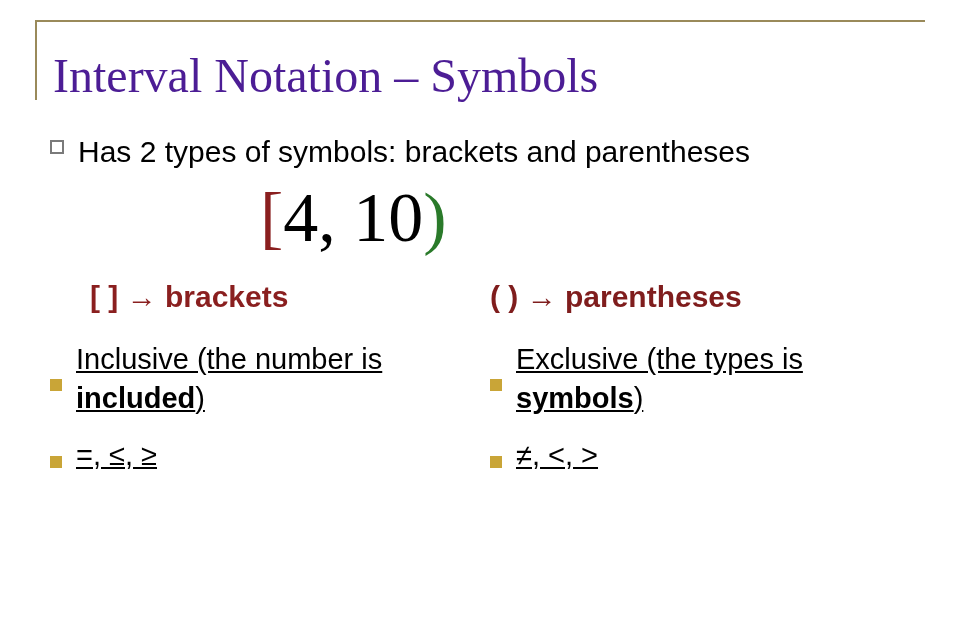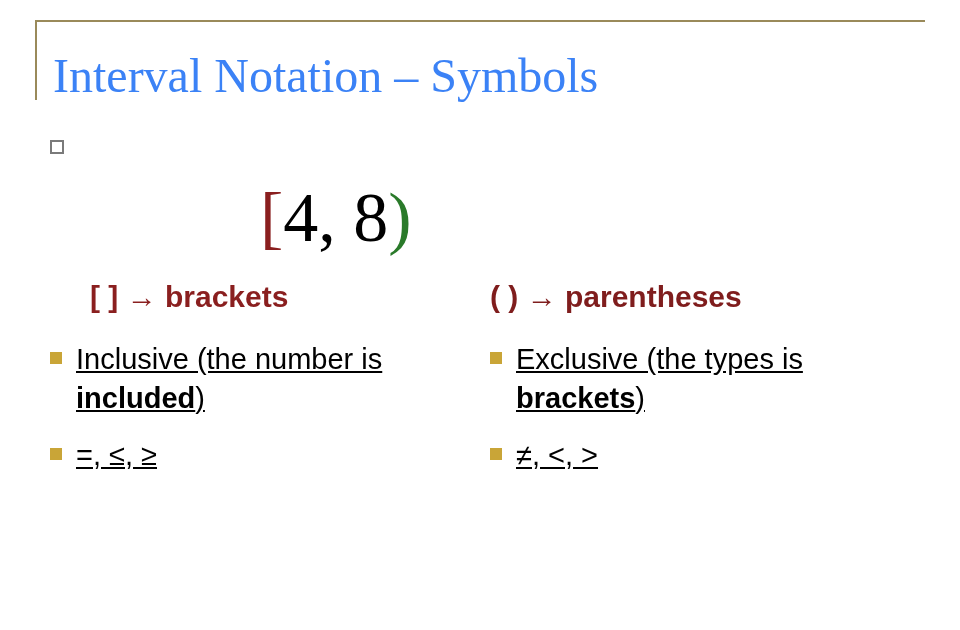--- a/index.html
+++ b/index.html
@@ -32,21 +32,21 @@
       border-left: 2px solid #9a8a5a;
       position: absolute;
       top: 0;
       left: 0;
       height: 80px;
     }
     .title {
       font-family: Georgia, 'Times New Roman', serif;
       font-weight: normal;
       font-size: 48px;
-      color: #3b82f6;
+      color: #4c1d95;
       padding: 28px 0 0 18px;
     }
     .content {
       position: absolute;
       top: 130px;
       left: 50px;
       right: 50px;
     }
     .bullet-main {
       display: flex;
@@ -114,21 +114,21 @@
     .col {
       width: 50%;
       padding-right: 10px;
     }
     .col-right {
       padding-left: 10px;
       padding-right: 0;
     }
     .sub-bullet {
       display: flex;
-      align-items: flex-start;
+      align-items: center;
       margin-bottom: 18px;
     }
     .sq-icon {
       width: 12px;
       height: 12px;
       background: #c9a537;
       margin-top: 12px;
       margin-right: 14px;
       flex-shrink: 0;
     }
@@ -148,24 +148,25 @@
 <div class="title-container">
   <div class="title-rule-top"></div>
   <div class="title-rule-left"></div>
   <h1 class="title">Interval Notation – Symbols</h1>
 </div>
 
 <div class="content">
 
   <div class="bullet-main">
     <span class="box-icon"></span>
+    <span class="bullet-main-text">Has 2 types of symbols: brackets and parentheses</span>
   </div>
 
   <div class="example-interval">
-    <span class="open-bracket">[</span><span>4, 8</span><span class="close-paren">)</span>
+    <span class="open-bracket">[</span><span>4, 10</span><span class="close-paren">)</span>
   </div>
 
   <div class="labels-row">
     <div class="label-col">
       <div class="label-brackets">[   ] → brackets</div>
     </div>
     <div class="label-col">
       <div class="label-parentheses">(   ) → parentheses</div>
     </div>
   </div>
@@ -177,21 +178,21 @@
         <span class="sub-text"><span>Inclusive (the number is </span><b>included</b><span>)</span></span>
       </div>
       <div class="sub-bullet">
         <span class="sq-icon"></span>
         <span class="sub-text">=, ≤, ≥</span>
       </div>
     </div>
     <div class="col col-right">
       <div class="sub-bullet">
         <span class="sq-icon"></span>
-        <span class="sub-text"><span>Exclusive (the types is </span><b>brackets</b><span>)</span></span>
+        <span class="sub-text"><span>Exclusive (the types is </span><b>symbols</b><span>)</span></span>
       </div>
       <div class="sub-bullet">
         <span class="sq-icon"></span>
         <span class="sub-text">≠, &lt;, &gt;</span>
       </div>
     </div>
   </div>
 
 </div>
 

